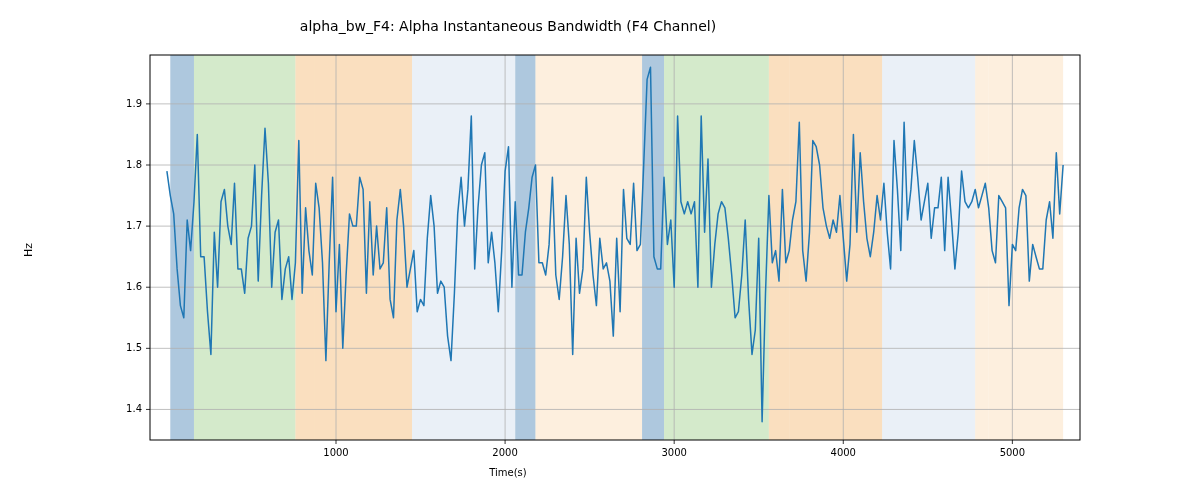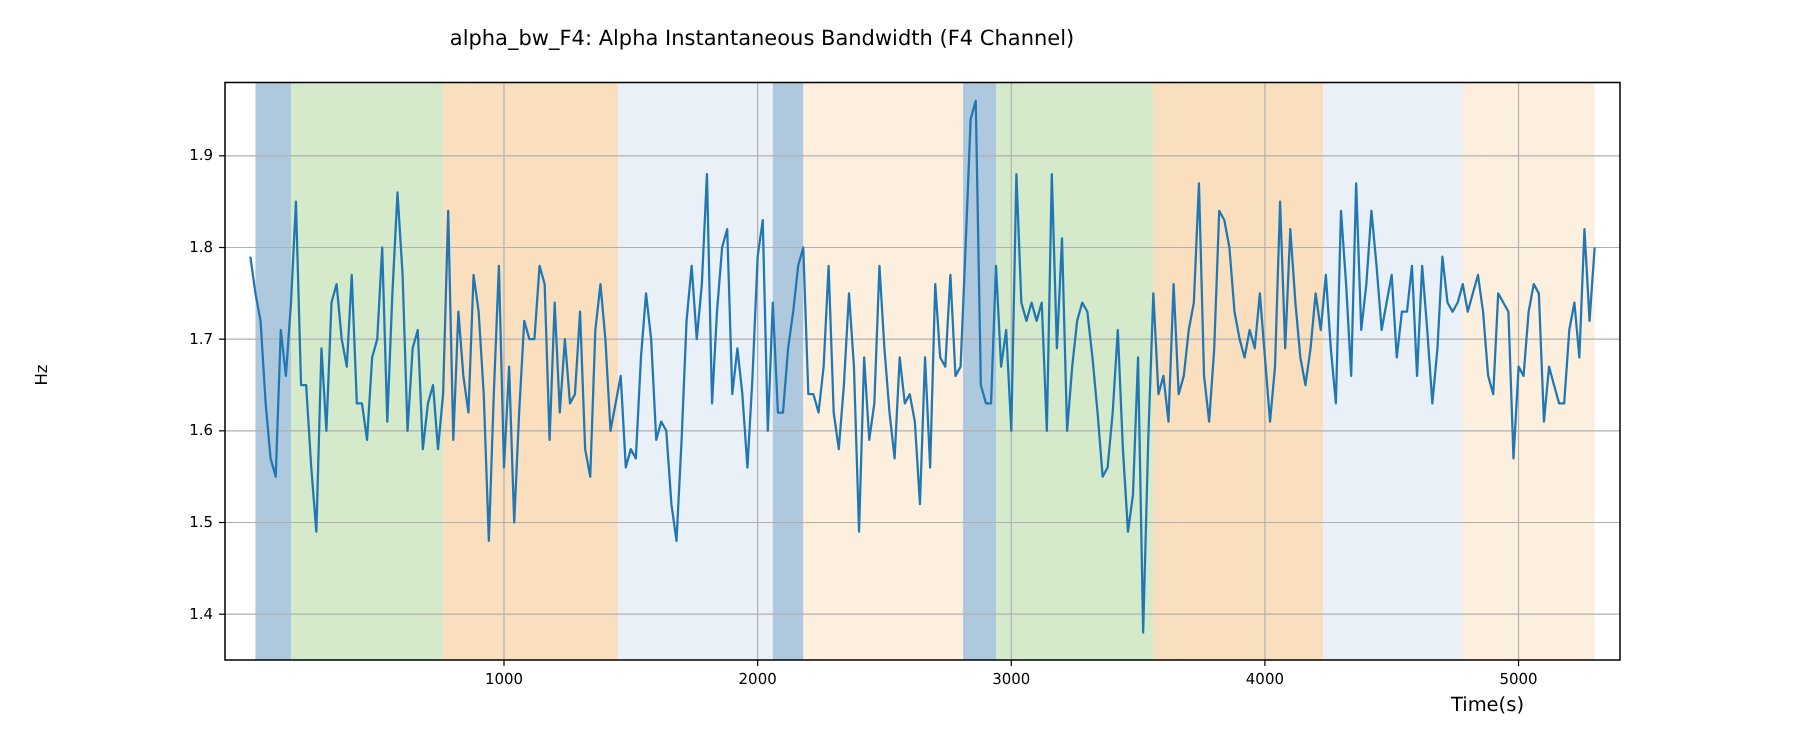--- a/index.html
+++ b/index.html
@@ -31,22 +31,22 @@
     left: 28px;
     top: 250px;
     transform: translate(-50%, -50%) rotate(-90deg);
     font-size: 11px;
   }
   .xlabel {
     position: absolute;
     bottom: 22px;
     left: 0;
     right: 0;
-    text-align: right;
-    font-size: 13px;
+    text-align: center;
+    font-size: 10px;
   }
   svg {
     position: absolute;
     left: 0;
     top: 0;
   }
   .axis-tick-label {
     font-size: 10px;
     fill: #000;
   }

